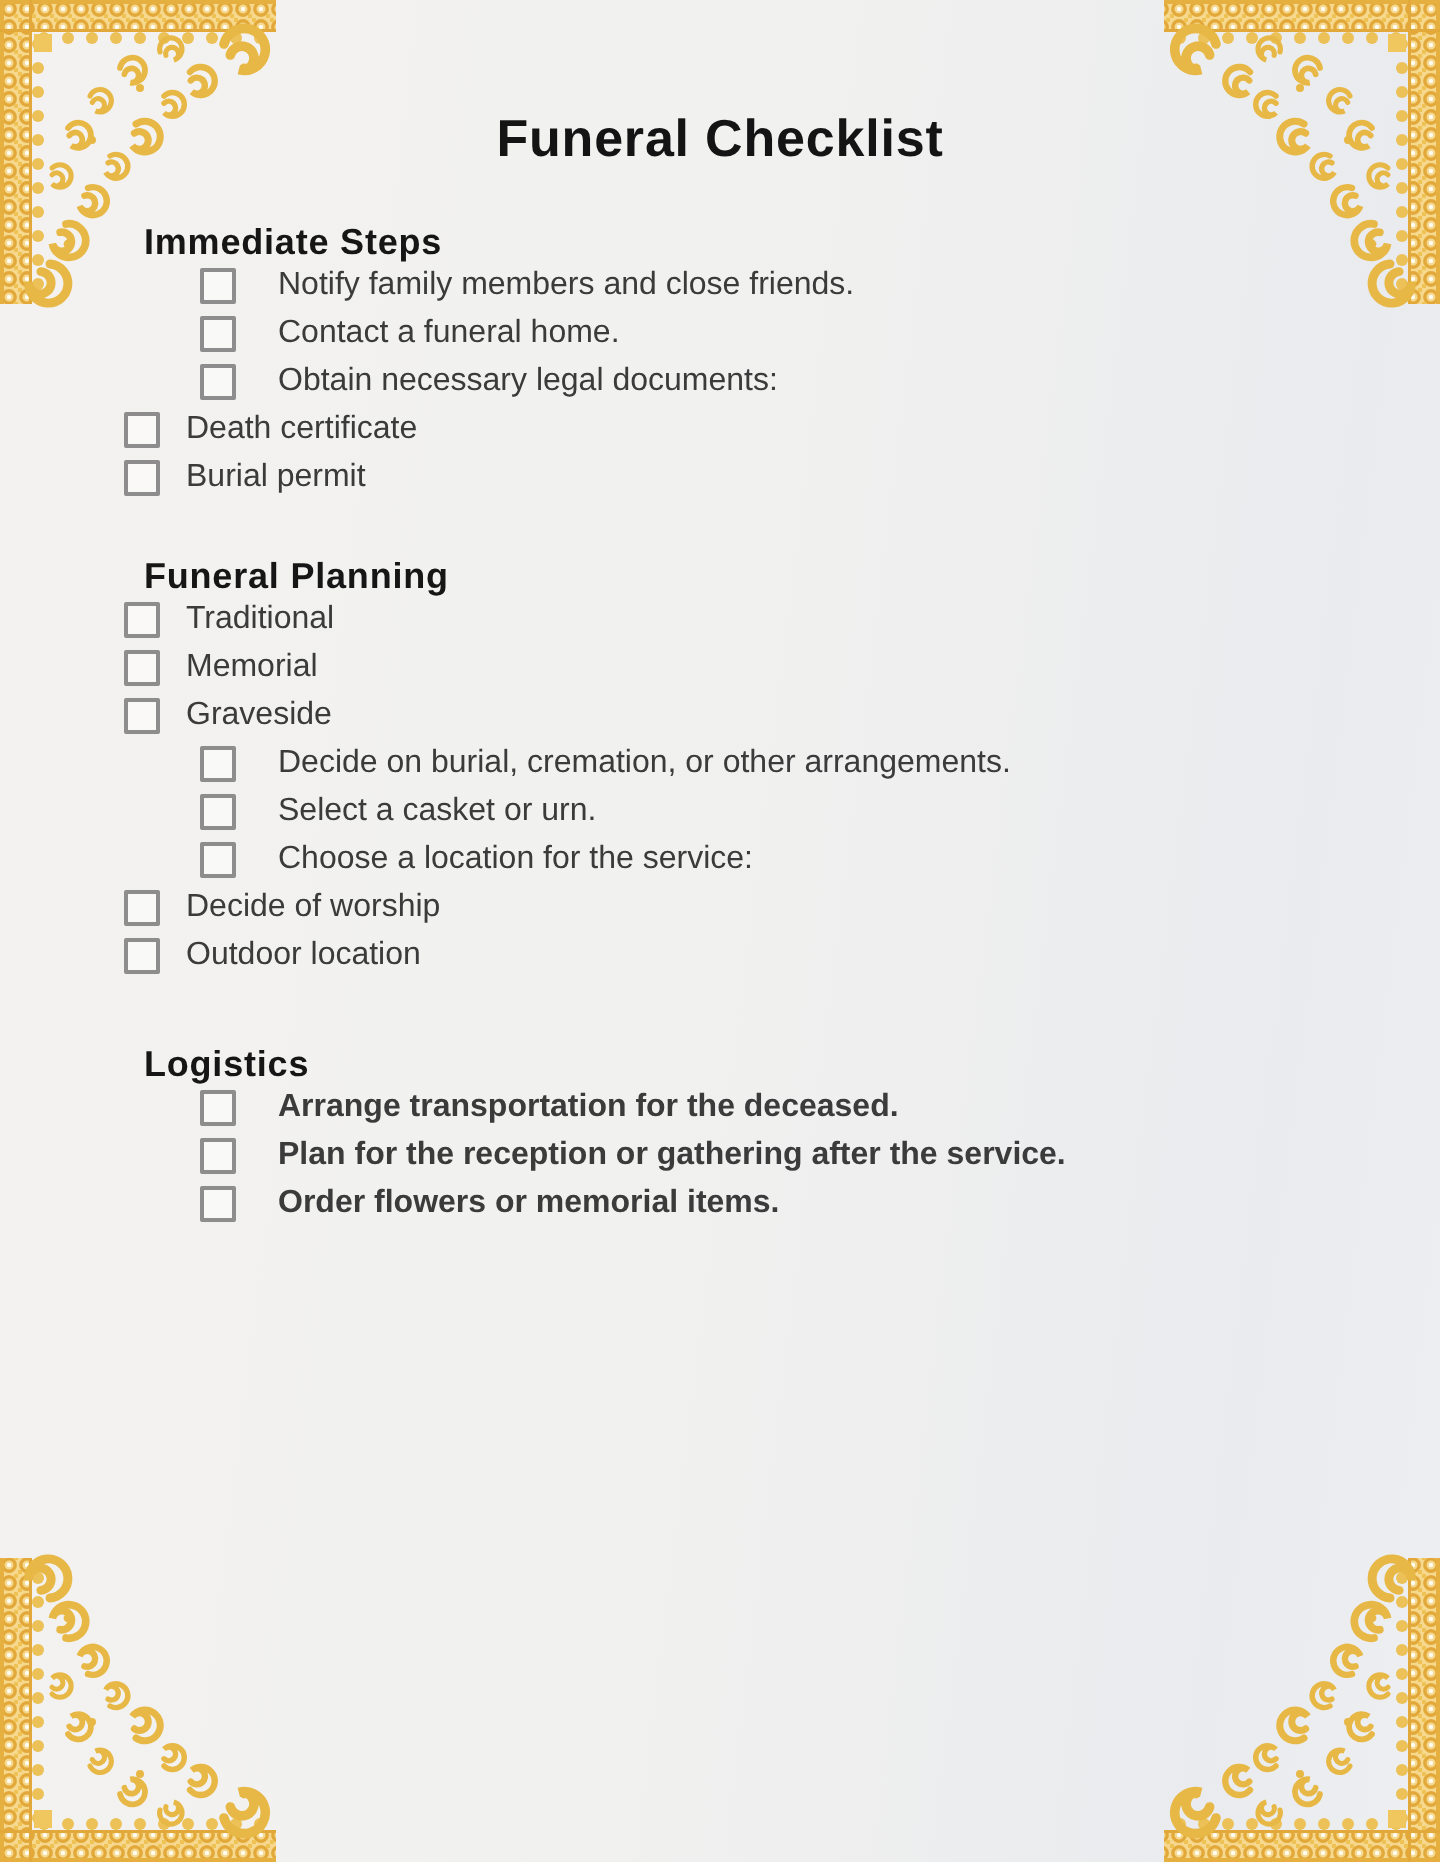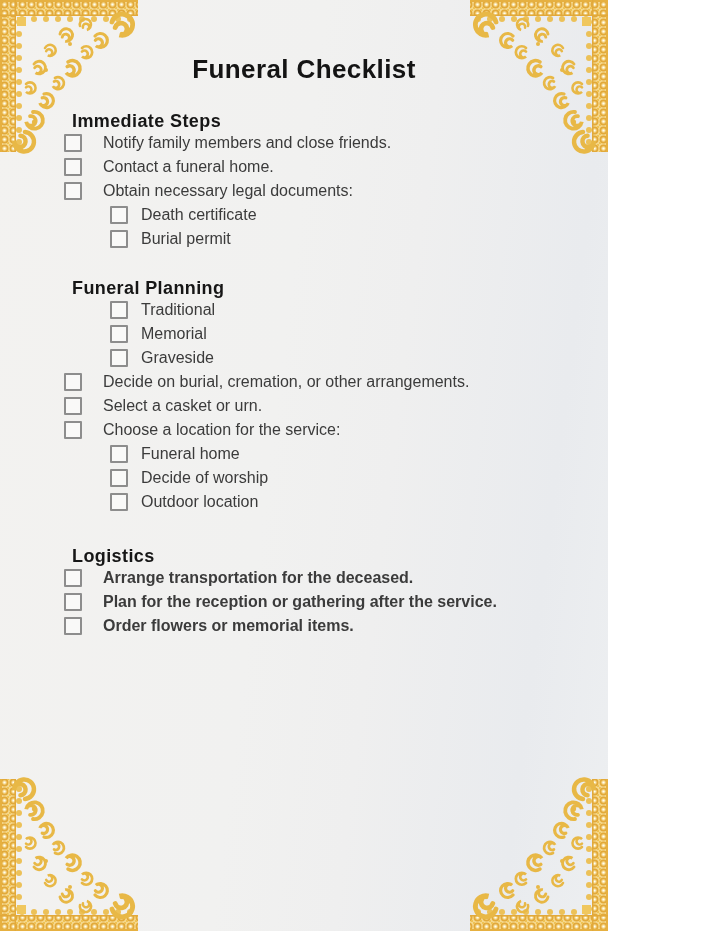--- a/index.html
+++ b/index.html
@@ -1,19 +1,19 @@
 <!DOCTYPE html>
 <html><head>
 <meta charset="utf-8">
 <title>Funeral Checklist</title>
 <style>
   html, body { margin: 0; padding: 0; }
   .page {
     position: relative;
-    width: 608px;
+    width: 720px;
     height: 931px;
     overflow: hidden;
     background: linear-gradient(97deg, #f3f2f0 0%, #f1f1f0 45%, #efefef 62%, #e9ebee 85%, #edeff1 100%);
     font-family: "Liberation Sans", sans-serif;
   }
 
   
   .corner { position: absolute; width: 150px; height: 160px; pointer-events: none; }
   .corner.tl { top: 0; left: 0; }
   .corner.tr { top: 0; right: 0; transform: scaleX(-1); }
@@ -44,22 +44,22 @@
   .section-heading.immediate { margin-top: 25px; }
   .section-heading.planning  { margin-top: 27px; }
   .section-heading.logistics { margin-top: 32px; }
 
   ul.checklist { list-style: none; margin: 0; padding: 0; }
   .row {
     display: flex;
     align-items: center;
     height: 24px;
   }
-  .row.level1 { padding-left: 64px; text-align: right; }
-  .row.level2 { padding-left: 110px; }
+  .row.level1 { padding-left: 100px; text-align: right; }
+  .row.level2 { padding-left: 62px; }
 
   .cb {
     flex: 0 0 auto;
     width: 18px;
     height: 18px;
     box-sizing: border-box;
     border: 2px solid #8d8d8d;
     border-radius: 1px;
     background: rgba(255,255,255,0.55);
     cursor: pointer;
@@ -221,24 +221,20 @@
       </li>
       <li class="row level1">
         <span class="cb"></span>
         <span class="item-label">Choose a location for the service:</span>
       </li>
     </ul>
 
     <ul class="checklist mt-list-loc">
       <li class="row level2">
         <span class="cb"></span>
-        <span class="item-label">Funeral home</span>
-      </li>
-      <li class="row level2">
-        <span class="cb"></span>
         <span class="item-label">Decide of worship</span>
       </li>
       <li class="row level2">
         <span class="cb"></span>
         <span class="item-label">Outdoor location</span>
       </li>
     </ul>
 
     <h2 class="section-heading logistics">Logistics</h2>
 

